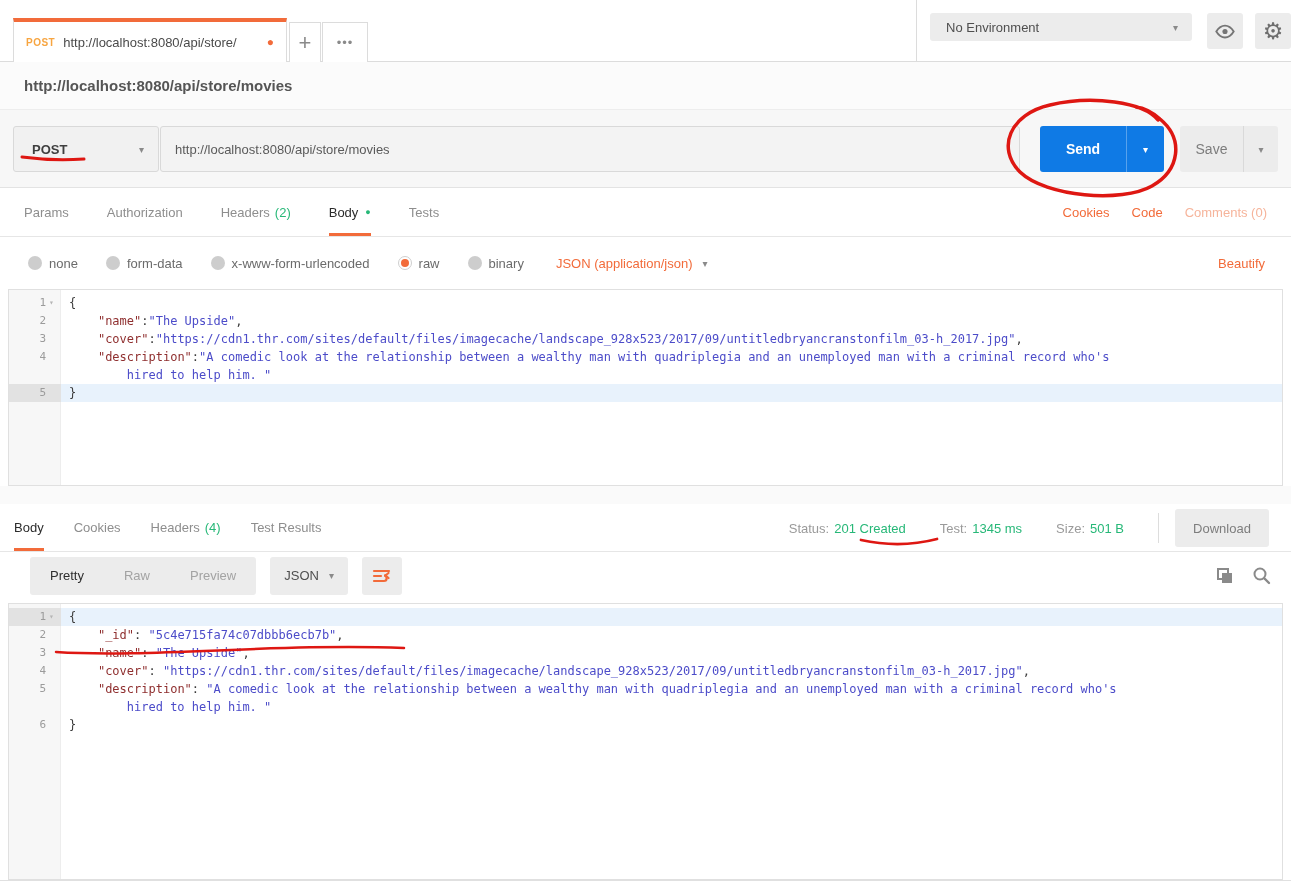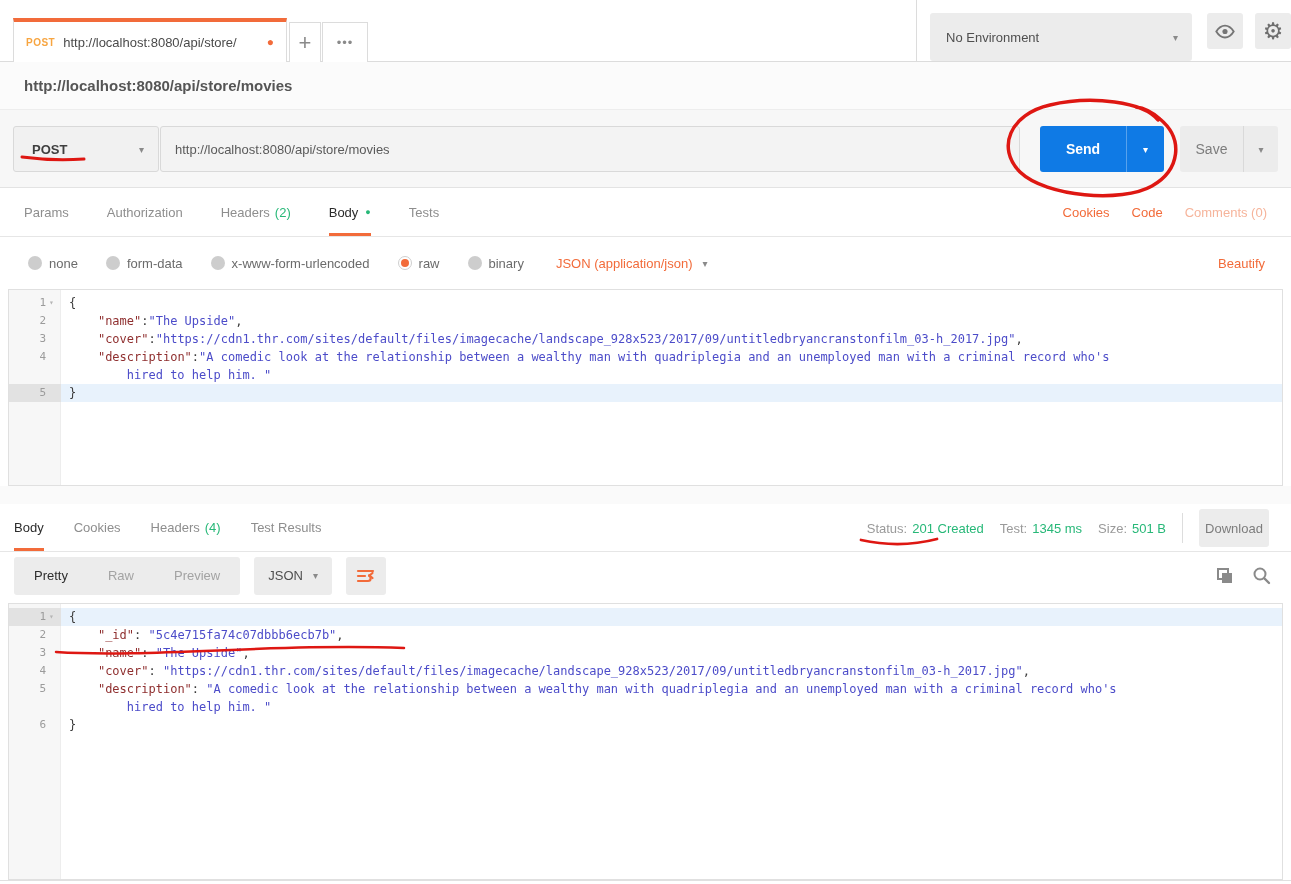--- a/index.html
+++ b/index.html
@@ -13,21 +13,21 @@
              border:1px solid #dcdcdc; border-top:4px solid #f26b3a; border-bottom:none;
              display:flex; align-items:center; padding:0 12px; cursor:default; }
   .req-tab .m { font-size:10px; font-weight:bold; color:#f7a541; letter-spacing:.5px; margin-right:8px; }
   .req-tab .u { font-size:13px; color:#4a4a4a; flex:1; white-space:nowrap; overflow:hidden; }
   .req-tab .dot { font-size:12px; color:#f26b3a; margin-left:6px; }
   .tabbtn { position:absolute; top:22px; height:40px; background:#fff; border:1px solid #dcdcdc; border-bottom:none;
             display:flex; align-items:center; justify-content:center; color:#8a8a8a; cursor:pointer; }
   .tabbtn.plus { left:289px; width:32px; font-size:22px; font-weight:300; }
   .tabbtn.more { left:322px; width:46px; font-size:13px; letter-spacing:1px; }
   .top-divider { position:absolute; left:916px; top:0; height:62px; border-left:1px solid #dcdcdc; }
-  .env-select { position:absolute; left:930px; top:13px; width:262px; height:48px; background:#ececec;
+  .env-select { position:absolute; left:930px; top:13px; width:262px; height:28px; background:#ececec;
                 border-radius:3px; display:flex; align-items:center; padding:0 14px 0 16px; cursor:pointer; }
   .env-select .lbl { font-size:13px; color:#4f4f4f; flex:1; }
   .caret { font-size:10px; color:#8a8a8a; }
   .iconbtn { position:absolute; top:13px; width:36px; height:36px; background:#ececec; border-radius:3px;
              display:flex; align-items:center; justify-content:center; cursor:pointer; }
   .iconbtn.eye { left:1207px; }
   .iconbtn.gear { left:1255px; font-size:23px; color:#6e6e6e; line-height:1; }
 
   
   .title-row { height:48px; background:#fbfbfb; border-bottom:1px solid #ededed; display:flex; align-items:center; padding-left:24px; }
@@ -89,27 +89,27 @@
   .code-row.active .code-cell { background:#e8f2fc; }
   .code-row.active .gutter-cell { background:#e2e2e2; }
   .tok-p { color:#3b3b3b; } .tok-k { color:#8f2f2f; } .tok-s { color:#4c4cc9; }
 
   .section-spacer { height:18px; background:#fafafa; }
 
   
   .resp-header { position:relative; height:48px; background:#fff; border-bottom:1px solid #e6e6e6; display:flex; align-items:stretch; padding-left:14px; }
   .resp-stats { position:absolute; right:0; top:0; height:48px; display:flex; align-items:center; }
   .stat-lbl { font-size:13px; color:#9a9a9a; margin-right:5px; }
-  .stat-val { font-size:13px; color:#27b878; margin-right:16px; }
+  .stat-val { font-size:13px; color:#27b878; margin-right:34px; }
   .stat-divider { width:1px; height:30px; background:#ddd; margin-right:16px; }
-  .download-btn { width:70px; height:38px; background:#ececec; border:none; border-radius:3px; color:#7d7d7d;
+  .download-btn { width:94px; height:38px; background:#ececec; border:none; border-radius:3px; color:#7d7d7d;
                   font-size:13px; margin-right:22px; cursor:pointer; font-family:"Liberation Sans",sans-serif; }
 
   
-  .resp-toolbar { height:47px; background:#fff; display:flex; align-items:center; padding-left:14px; }
+  .resp-toolbar { height:47px; background:#fff; display:flex; align-items:center; padding-left:30px; }
   .seg { display:flex; background:#ececec; border-radius:3px; height:38px; }
   .seg-item { padding:0 20px; line-height:38px; font-size:13px; color:#a3a3a3; cursor:pointer; }
   .seg-item.active { color:#2e2e2e; }
   .fmt-select { margin-left:14px; height:38px; background:#ececec; border-radius:3px; display:flex; align-items:center; padding:0 14px; cursor:pointer; }
   .fmt-select .lbl { font-size:13px; color:#4f4f4f; margin-right:10px; }
   .wrap-btn { margin-left:14px; width:40px; height:38px; background:#ececec; border-radius:3px;
               display:flex; align-items:center; justify-content:center; cursor:pointer; }
   .resp-icons { margin-left:auto; display:flex; align-items:center; margin-right:20px; }
   .mini-icon { margin-left:18px; cursor:pointer; display:flex; }
 

